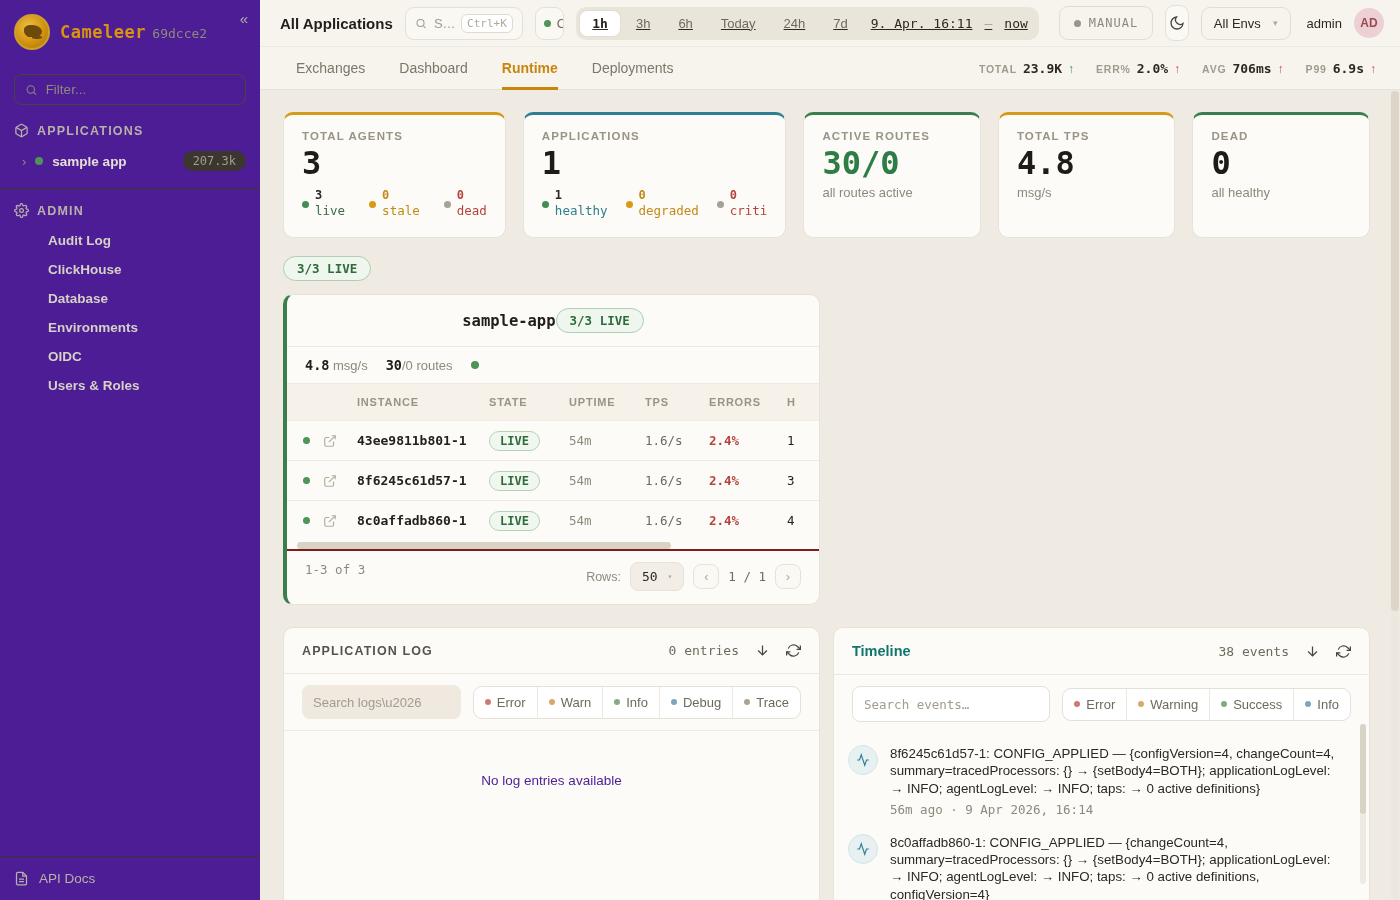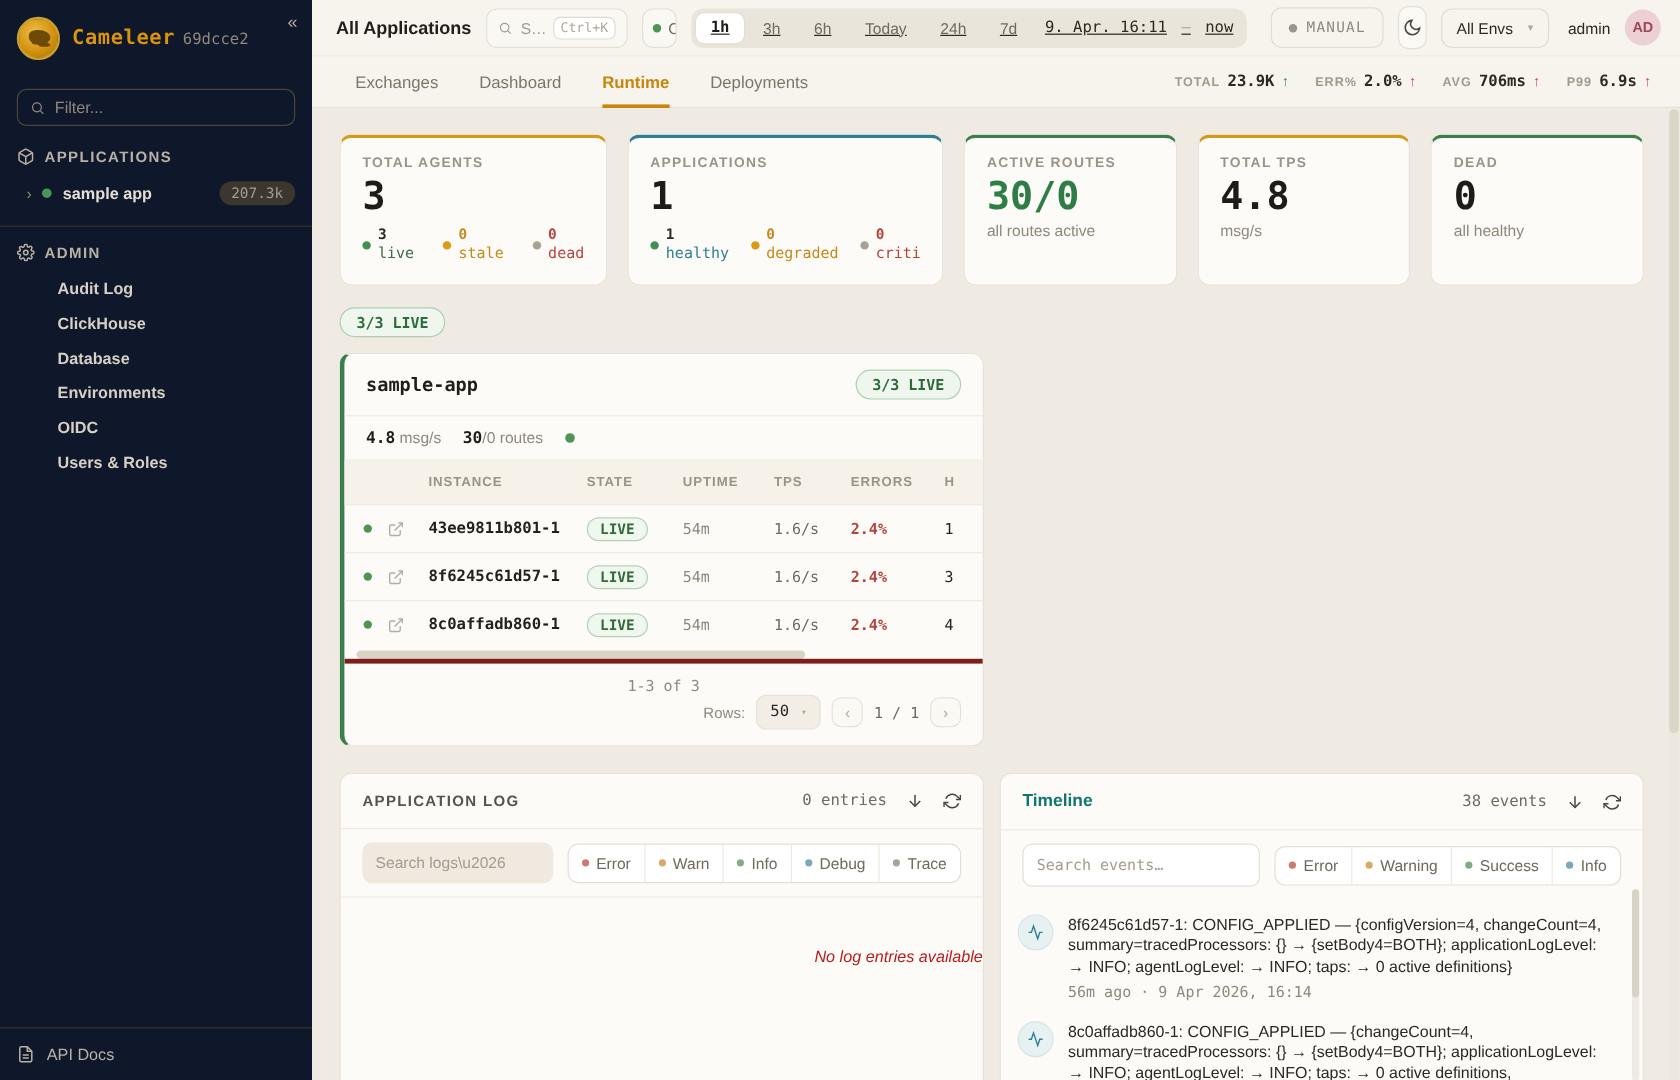--- a/index.html
+++ b/index.html
@@ -2,21 +2,21 @@
 <html><head>
 <meta charset="utf-8">
 <style>
   * { margin:0; padding:0; box-sizing:border-box; }
   html,body { width:1400px; height:900px; overflow:hidden; }
   body { font-family:"Liberation Sans",sans-serif; background:#efeae2; display:flex; color:#2c2822; }
   .mono { font-family:"DejaVu Sans Mono",monospace; }
   svg { display:block; }
 
   
-  .sidebar { width:260px; flex-shrink:0; background:#0f172a; color:#cfc9bd; display:flex; flex-direction:column; }
+  .sidebar { width:260px; flex-shrink:0; background:#4c1d95; color:#cfc9bd; display:flex; flex-direction:column; }
   .sb-head { height:64px; display:flex; align-items:center; padding:0 14px; gap:10px; position:relative; }
   .logo { width:36px; height:36px; border-radius:50%; background:radial-gradient(circle at 40% 35%, #eec04a 0%, #d3920f 55%, #a56f08 100%); border:2px solid #caa12d; flex-shrink:0; position:relative; overflow:hidden; }
   .logo::after { content:""; position:absolute; left:8px; top:9px; width:18px; height:12px; background:#6e4a08; border-radius:40% 60% 50% 50%; box-shadow:4px 6px 0 -4px #6e4a08, -2px 5px 0 -5px #6e4a08; }
   .brand-name { font-family:"DejaVu Sans Mono",monospace; font-weight:bold; font-size:17px; color:#d9930f; letter-spacing:.5px; }
   .brand-ver { font-family:"DejaVu Sans Mono",monospace; font-size:13px; color:#8f897d; margin-left:2px; }
   .collapse { position:absolute; right:12px; top:10px; color:#b7b1a6; font-size:15px; cursor:pointer; }
   .sb-filter { margin:10px 14px 4px; }
   .sb-filter .box { display:flex; align-items:center; gap:8px; border:1px solid #4a453c; border-radius:8px; padding:7px 10px; background:transparent; }
   .sb-filter input { background:transparent; border:none; outline:none; color:#cfc9bd; font-size:13.5px; width:100%; font-family:"Liberation Sans",sans-serif; }
   .sb-filter input::placeholder { color:#8f897d; }
@@ -88,42 +88,42 @@
   .s-stale .num, .s-stale .lab { color:#c28a1a; } .s-stale .sdot { background:#d99a15; }
   .s-dead  .num, .s-dead  .lab { color:#b5443c; } .s-dead  .sdot { background:#a8a195; }
   .s-healthy .num { color:#2c2822; } .s-healthy .lab { color:#2e7f8f; } .s-healthy .sdot { background:#3f8f55; }
   .s-degraded .num, .s-degraded .lab { color:#c28a1a; } .s-degraded .sdot { background:#d99a15; }
   .s-critical .num, .s-critical .lab { color:#b5443c; } .s-critical .sdot { background:#a8a195; }
 
   .live-pill { display:inline-flex; align-items:center; border:1px solid #aecfb0; background:#eff6ee; border-radius:999px; padding:4px 13px; font-family:"DejaVu Sans Mono",monospace; font-size:12.5px; font-weight:bold; color:#2e6b3a; margin-top:18px; }
 
   
   .app-panel { width:537px; background:#fdfbf7; border:1px solid #e8e3d9; border-left:4px solid #3c7d4e; border-radius:10px; margin-top:13px; overflow:hidden; }
-  .ap-head { display:flex; align-items:center; justify-content:space-between; padding:13px 18px; border-bottom:1px solid #eee9df; }
+  .ap-head { display:flex; align-items:center; justify-content:center; padding:13px 18px; border-bottom:1px solid #eee9df; }
   .ap-name { font-family:"DejaVu Sans Mono",monospace; font-size:15.5px; font-weight:bold; color:#211d18; }
   .ap-live { display:inline-flex; border:1px solid #aecfb0; background:#eff6ee; border-radius:999px; padding:4px 13px; font-family:"DejaVu Sans Mono",monospace; font-size:12.5px; font-weight:bold; color:#2e6b3a; }
   .ap-stats { display:flex; align-items:center; gap:18px; padding:10px 18px; border-bottom:1px solid #eee9df; font-size:13px; color:#8f897d; }
   .ap-stats b { font-family:"DejaVu Sans Mono",monospace; color:#211d18; font-size:13.5px; }
   .ap-stats .dot { width:8px; height:8px; }
   .itable { width:100%; }
   .itr { display:grid; grid-template-columns:30px 40px 132px 80px 76px 64px 78px 1fr; align-items:center; }
   .itr.head { background:#f6f2ea; height:36px; }
   .itr.head span { font-size:11px; font-weight:bold; letter-spacing:.8px; color:#9a9387; }
   .itr.row { height:40px; border-top:1px solid #f0ebe2; }
   .itr .rdot { width:7px; height:7px; margin-left:16px; }
   .link-ic { color:#b3ac9e; margin-left:6px; cursor:pointer; }
   .inst { font-family:"DejaVu Sans Mono",monospace; font-size:13px; font-weight:bold; color:#24201b; }
   .pill-live { display:inline-flex; border:1px solid #b5d2b6; background:#f0f7ee; border-radius:999px; padding:2px 10px; font-family:"DejaVu Sans Mono",monospace; font-size:12px; font-weight:bold; color:#2e6b3a; }
   .cell-dim { font-family:"DejaVu Sans Mono",monospace; font-size:12.5px; color:#8f897d; }
   .cell-tps { font-family:"DejaVu Sans Mono",monospace; font-size:12.5px; color:#6f695e; }
   .cell-err { font-family:"DejaVu Sans Mono",monospace; font-size:12.5px; font-weight:bold; color:#b5443c; }
   .cell-h { font-family:"DejaVu Sans Mono",monospace; font-size:12.5px; color:#24201b; overflow:hidden; white-space:nowrap; }
   .hscroll { height:7px; margin:2px 10px 0; border-radius:4px; }
   .hscroll .thumb { height:7px; width:73%; background:#d9d3c6; border-radius:4px; }
-  .ap-foot { display:flex; align-items:center; padding:11px 18px 13px; border-top:4px solid #7f1d1d;flex-direction:column; }
+  .ap-foot { display:flex; align-items:flex-start; padding:11px 18px 13px; border-top:2px solid #7f1d1d; }
   .pg-range { font-family:"DejaVu Sans Mono",monospace; font-size:12.5px; color:#8f897d; }
   .pg-right { margin-left:auto; display:flex; align-items:center; gap:9px; }
   .pg-lbl { font-size:12.5px; color:#8f897d; }
   .pg-select { display:flex; align-items:center; gap:10px; background:#f2eee5; border:1px solid #e7e2d7; border-radius:8px; padding:6px 11px; font-family:"DejaVu Sans Mono",monospace; font-size:13px; color:#2c2822; cursor:pointer; }
   .pg-caret { color:#b0a99b; font-size:8px; }
   .pg-btn { width:26px; height:25px; border:1px solid #e7e2d7; background:#fbf9f3; border-radius:8px; color:#b0a99b; display:flex; align-items:center; justify-content:center; font-size:13px; cursor:pointer; }
   .pg-page { font-family:"DejaVu Sans Mono",monospace; font-size:12.5px; color:#6f695e; }
 
   
   .panels { display:flex; gap:13px; margin-top:22px; }
@@ -140,21 +140,21 @@
   .log-search input::placeholder { color:#a29b8e; }
   .tl-search { background:#fff; border:1px solid #e5e0d5; border-radius:8px; padding:8px 11px; flex:1; }
   .tl-search input { width:100%; border:none; outline:none; background:transparent; font-family:"DejaVu Sans Mono",monospace; font-size:12.5px; color:#6f695e; }
   .tl-search input::placeholder { color:#a29b8e; }
   .chip-group { display:flex; border:1px solid #e5e0d5; border-radius:9px; background:#fff; overflow:hidden; }
   .chip { display:flex; align-items:center; gap:6px; padding:8px 11px; font-size:13px; color:#6f695e; border-left:1px solid #eee9df; cursor:pointer; white-space:nowrap; }
   .chip:first-child { border-left:none; }
   .chip .cdot { width:6px; height:6px; }
   .cd-err { background:#cc7b72; } .cd-warn { background:#d9a86b; } .cd-info { background:#84ab85; }
   .cd-debug { background:#7aa8b8; } .cd-trace { background:#aba496; } .cd-succ { background:#84ab85; } .cd-tinfo { background:#7aa8b8; }
-  .log-empty { text-align:right; color:#b91c1c; font-size:13.5px; padding-top:42px;font-style:italic; }
+  .log-empty { text-align:center; color:#4c1d95; font-size:13.5px; padding-top:42px; }
 
   .events { padding:12px 26px 0 14px; overflow:hidden; height:252px; }
   .event { display:flex; gap:12px; margin-bottom:17px; }
   .ev-ic { width:30px; height:30px; border-radius:50%; background:#e7f1f2; border:1px solid #d3e5e8; display:flex; align-items:center; justify-content:center; flex-shrink:0; color:#2e7f93; }
   .ev-body { min-width:0; }
   .ev-text { font-size:13.3px; color:#2c2822; line-height:1.3; }
   .ev-time { font-family:"DejaVu Sans Mono",monospace; font-size:12.5px; color:#8f897d; margin-top:5px; }
   .tl-scroll { position:absolute; right:3px; top:96px; width:6px; height:160px; background:#efeae1; border-radius:3px; }
   .tl-scroll .thumb { width:6px; height:90px; background:#d9d3c6; border-radius:3px; }
 

